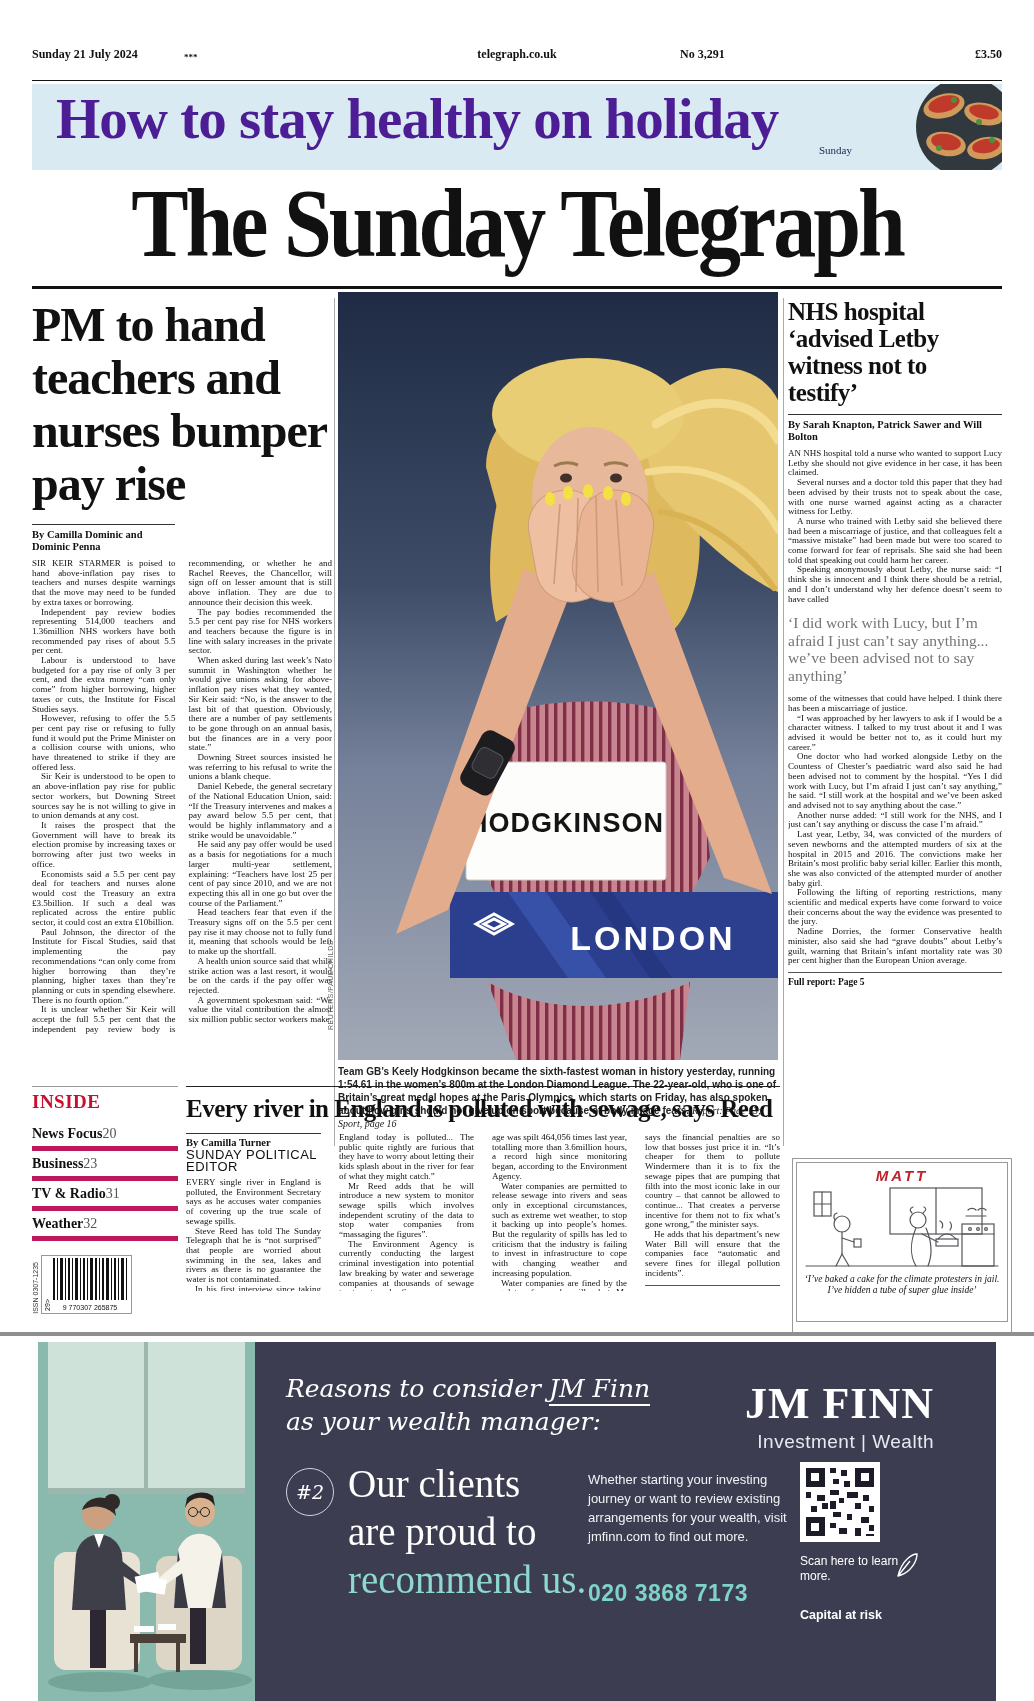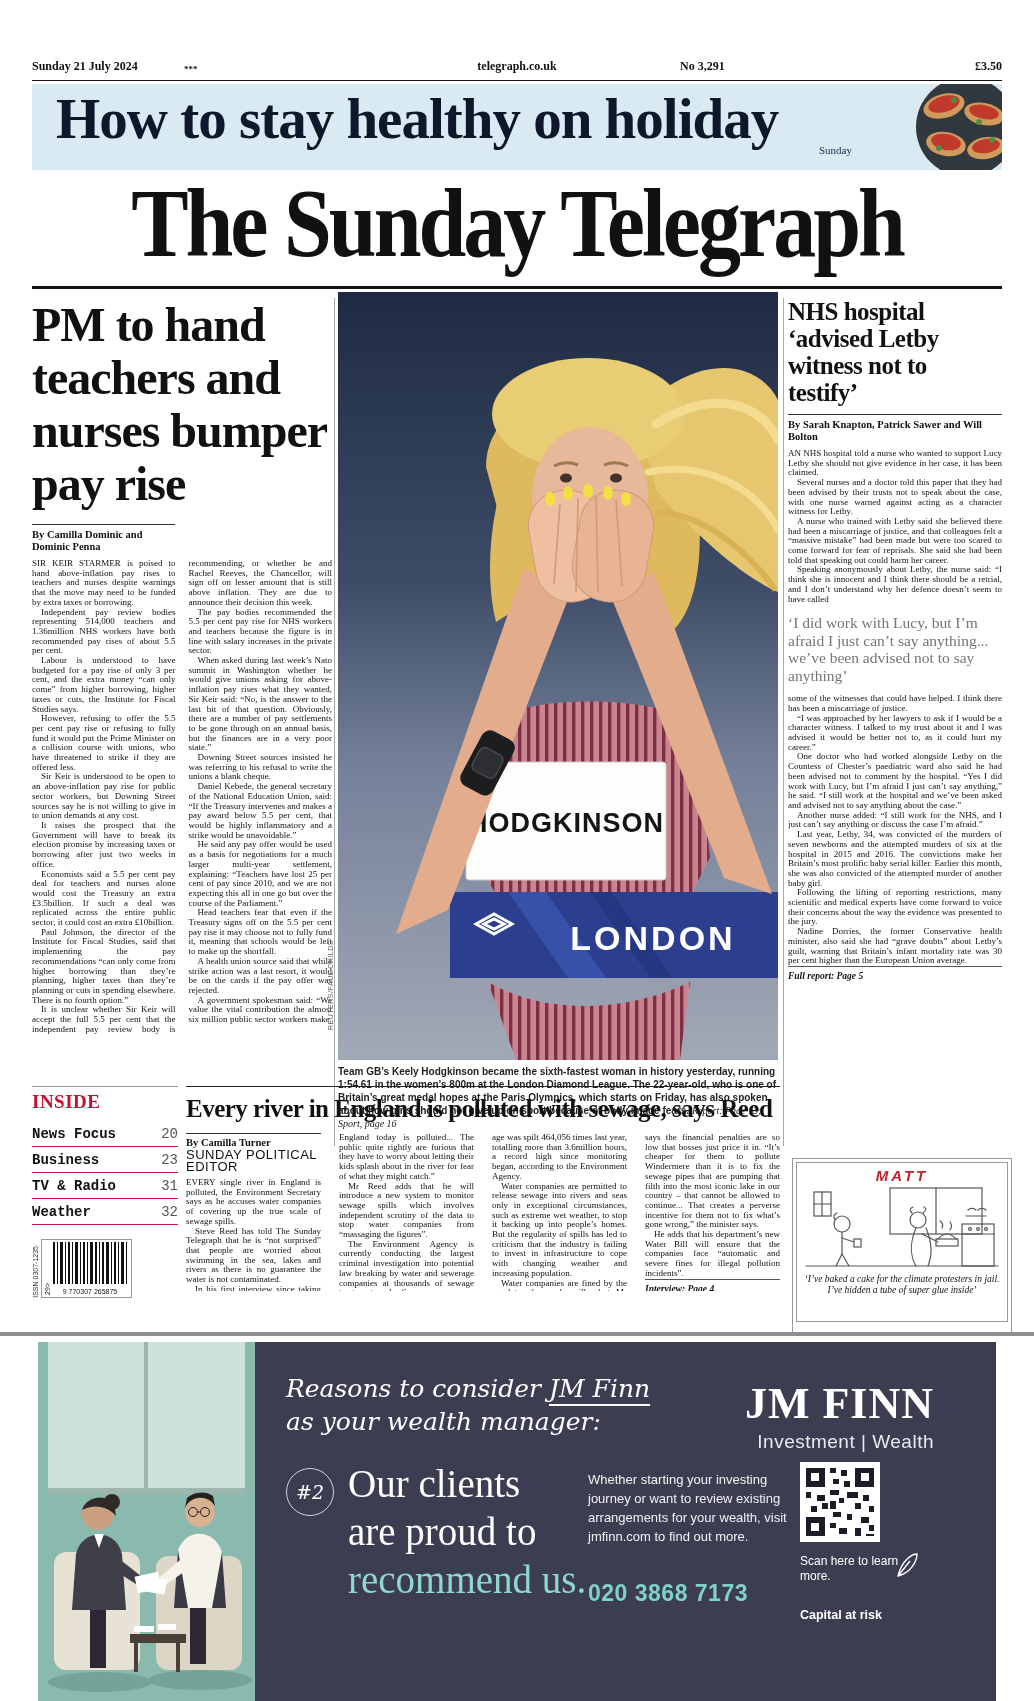--- a/index.html
+++ b/index.html
@@ -1,36 +1,36 @@
 <!DOCTYPE html>
 <html><head>
 <meta charset="utf-8">
 <style>
   html,body{margin:0;padding:0;background:#e9e9e9;}
   #page{position:relative;width:1034px;height:1701px;background:#fff;margin:0 auto;overflow:hidden;
         font-family:"Liberation Serif","DejaVu Serif",serif;color:#111;}
   .abs{position:absolute;}
   
   .topbar{left:32px;top:54px;width:970px;height:26px;border-bottom:1.5px solid #111;font-size:12px;font-weight:bold;}
-  .topbar .tb{position:absolute;bottom:6px;white-space:nowrap;}
+  .topbar .tb{position:absolute;bottom:18px;white-space:nowrap;}
   
   .banner{left:32px;top:84px;width:970px;height:86px;background:#d9eaf2;overflow:hidden;}
-  .banner-head{position:absolute;left:24px;top:2px;font-size:57px;font-weight:bold;color:#0f172a;letter-spacing:-1px;}
+  .banner-head{position:absolute;left:24px;top:2px;font-size:57px;font-weight:bold;color:#4c1d95;letter-spacing:-1px;}
   .banner-tag{position:absolute;right:150px;bottom:14px;font-size:11px;color:#16294f;}
   .banner-art{position:absolute;right:0;top:0;}
   
   .masthead{left:32px;top:168px;width:970px;height:116px;text-align:center;}
   .masthead span{font-size:86px;font-weight:bold;letter-spacing:-3px;display:inline-block;transform:scaleY(1.12);transform-origin:top;}
   .thickrule{left:32px;top:286px;width:970px;height:3px;background:#111;}
   
   .body-txt{font-size:9px;line-height:9.7px;text-align:justify;}
   .body-txt p{margin:0;text-indent:9px;}
   .body-txt p:first-child{text-indent:0;}
   .byline{font-weight:bold;font-size:10.5px;line-height:12px;}
-  .pagefoot{font-style:italic;font-weight:bold;font-size:9.5px;border-top:1px solid #555;padding-top:4px;}
+  .pagefoot{font-weight:bold;font-size:9.5px;border-top:1px solid #555;margin-top:6px;padding-top:4px;}
   
   .lead{left:32px;top:296px;width:300px;}
   .lead-head{font-size:48px;line-height:53px;font-weight:bold;letter-spacing:-1px;margin:2px 0 14px 0;}
   .lead-byline{width:143px;border-top:1px solid #333;padding-top:4px;margin-bottom:6px;}
   .lead-body{height:478px;column-count:2;column-gap:13px;overflow:hidden;}
   
   .photo-region{left:338px;top:292px;width:440px;}
   .kicker{color:#c1121f;font-weight:bold;font-size:16px;margin-bottom:4px;}
   .photo-wrap{position:relative;width:440px;height:768px;}
   .credit{position:absolute;left:-11px;bottom:30px;font-size:7px;color:#666;writing-mode:vertical-rl;transform:rotate(180deg);
@@ -39,21 +39,21 @@
   .caption .ref{font-family:"Liberation Serif",serif;font-style:italic;font-weight:normal;}
   
   .nhs{left:788px;top:296px;width:214px;height:850px;overflow:hidden;}
   .nhs-head{font-size:25px;line-height:27px;font-weight:bold;letter-spacing:-.5px;margin:2px 0 8px 0;}
   .nhs-byline{border-top:1px solid #333;padding-top:4px;margin-bottom:6px;}
   .pull-quote{font-size:15.5px;line-height:17.5px;color:#757575;margin:10px 0;}
   .vline{width:1px;background:#aaa;top:298px;height:848px;}
   
   .inside{left:32px;top:1086px;width:146px;border-top:1px solid #999;padding-top:4px;}
   .inside-title{color:#c8102e;font-weight:bold;font-size:19px;letter-spacing:.5px;margin-bottom:8px;}
-  .inside-row{display:flex;justify-content:space-between;border-bottom:1px solid #be185d;font-size:14px;font-weight:bold;padding:5px 0 4px 0;font-family:Liberation Mono, monospace;}
+  .inside-row{display:flex;justify-content:flex-start;border-bottom:5px solid #be185d;font-size:14px;font-weight:bold;padding:5px 0 4px 0;}
   .inside-row .pg{color:#555;font-weight:normal;}
   .barcode-blk{margin-top:14px;display:flex;align-items:flex-end;}
   .issn{font-size:7px;font-family:"Liberation Sans",sans-serif;color:#333;writing-mode:vertical-rl;transform:rotate(180deg);margin-right:2px;}
   .bc-box{border:1px solid #999;padding:2px;display:flex;align-items:flex-end;}
   .bc-ed{font-size:7px;font-family:"Liberation Sans",sans-serif;writing-mode:vertical-rl;transform:rotate(180deg);}
   .bc-num{font-size:7px;font-family:"Liberation Sans",sans-serif;text-align:center;}
   .river{left:186px;top:1086px;width:594px;border-top:1px solid #222;padding-top:6px;}
   .river-head{font-size:25px;font-weight:bold;letter-spacing:-.5px;text-align:left;margin:2px 0 10px 0;}
   .river-cols{display:flex;gap:18px;height:158px;overflow:hidden;}
   .rcol{width:140px;}

